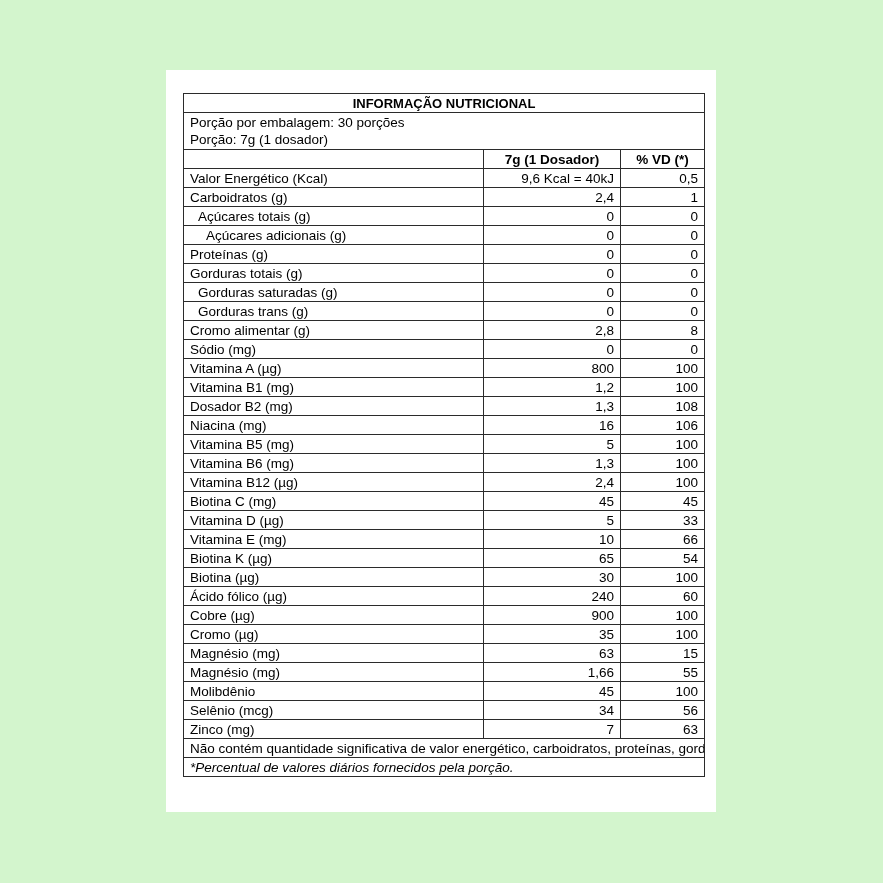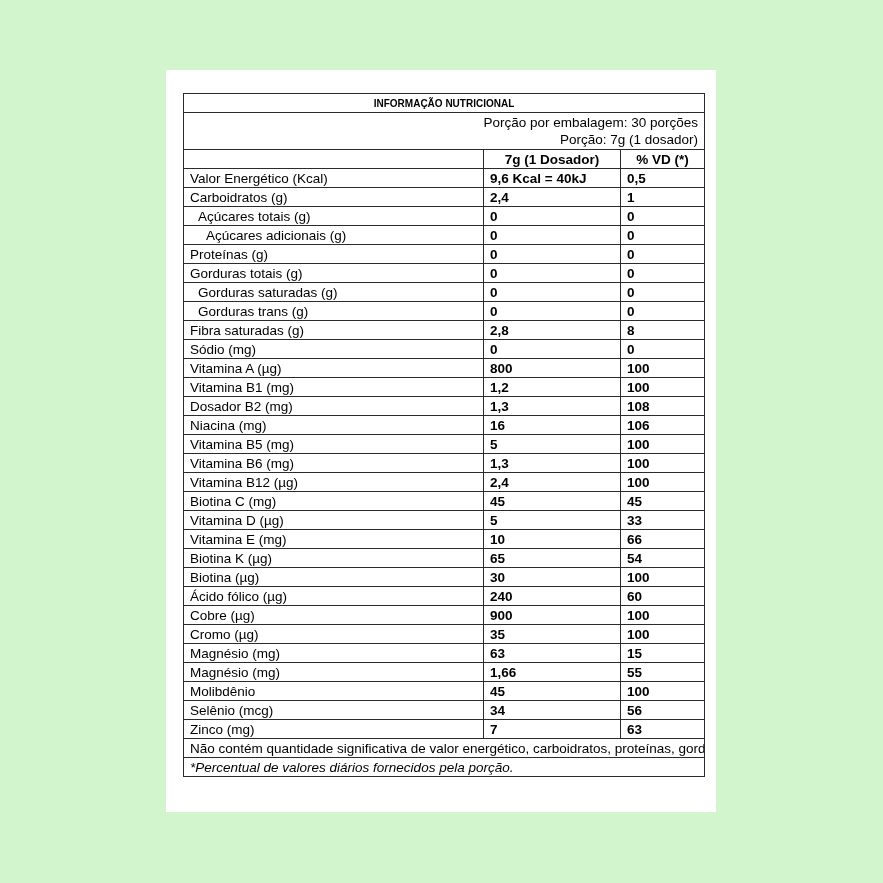--- a/index.html
+++ b/index.html
@@ -35,36 +35,34 @@
     border: 1px solid #2b2b2b;
     padding: 1px 6px;
     height: 16px;
     line-height: 15px;
     overflow: hidden;
     white-space: nowrap;
   }
   td.title-cell {
     text-align: center;
     font-weight: bold;
-    font-size: 10px;
+    font-size: 13px;
   }
   td.serving-cell {
     white-space: normal;
   }
   td.serving-cell div {
     line-height: 17px;
-    text-align: right;
   }
   tr.head-row td {
     font-weight: bold;
     text-align: center;
   }
   td.val {
-    text-align: left;
-    font-weight: bold;
+    text-align: right;
   }
   td.lbl.indent-1 { padding-left: 14px; }
   td.lbl.indent-2 { padding-left: 22px; }
   td.note-cell {
     white-space: normal;
     text-align: justify;
     line-height: 17px;
     padding: 2px 6px;
   }
   td.footnote-cell {
@@ -142,21 +140,21 @@
     <td class="val">0</td>
   </tr>
 
   <tr>
     <td class="lbl indent-1">Gorduras trans (g)</td>
     <td class="val">0</td>
     <td class="val">0</td>
   </tr>
 
   <tr>
-    <td class="lbl">Fibra saturadas (g)</td>
+    <td class="lbl">Cromo alimentar (g)</td>
     <td class="val">2,8</td>
     <td class="val">8</td>
   </tr>
 
   <tr>
     <td class="lbl">Sódio (mg)</td>
     <td class="val">0</td>
     <td class="val">0</td>
   </tr>
 

